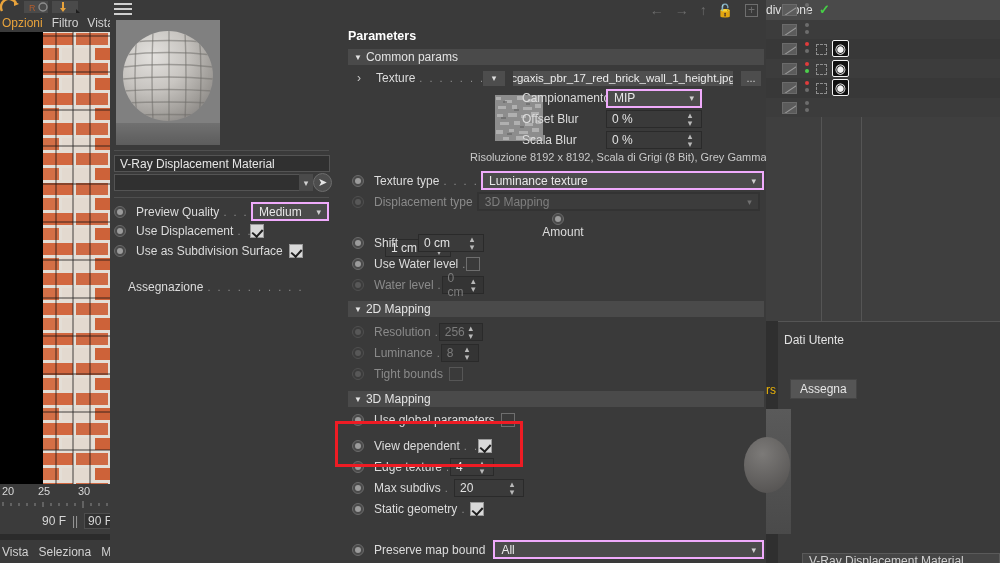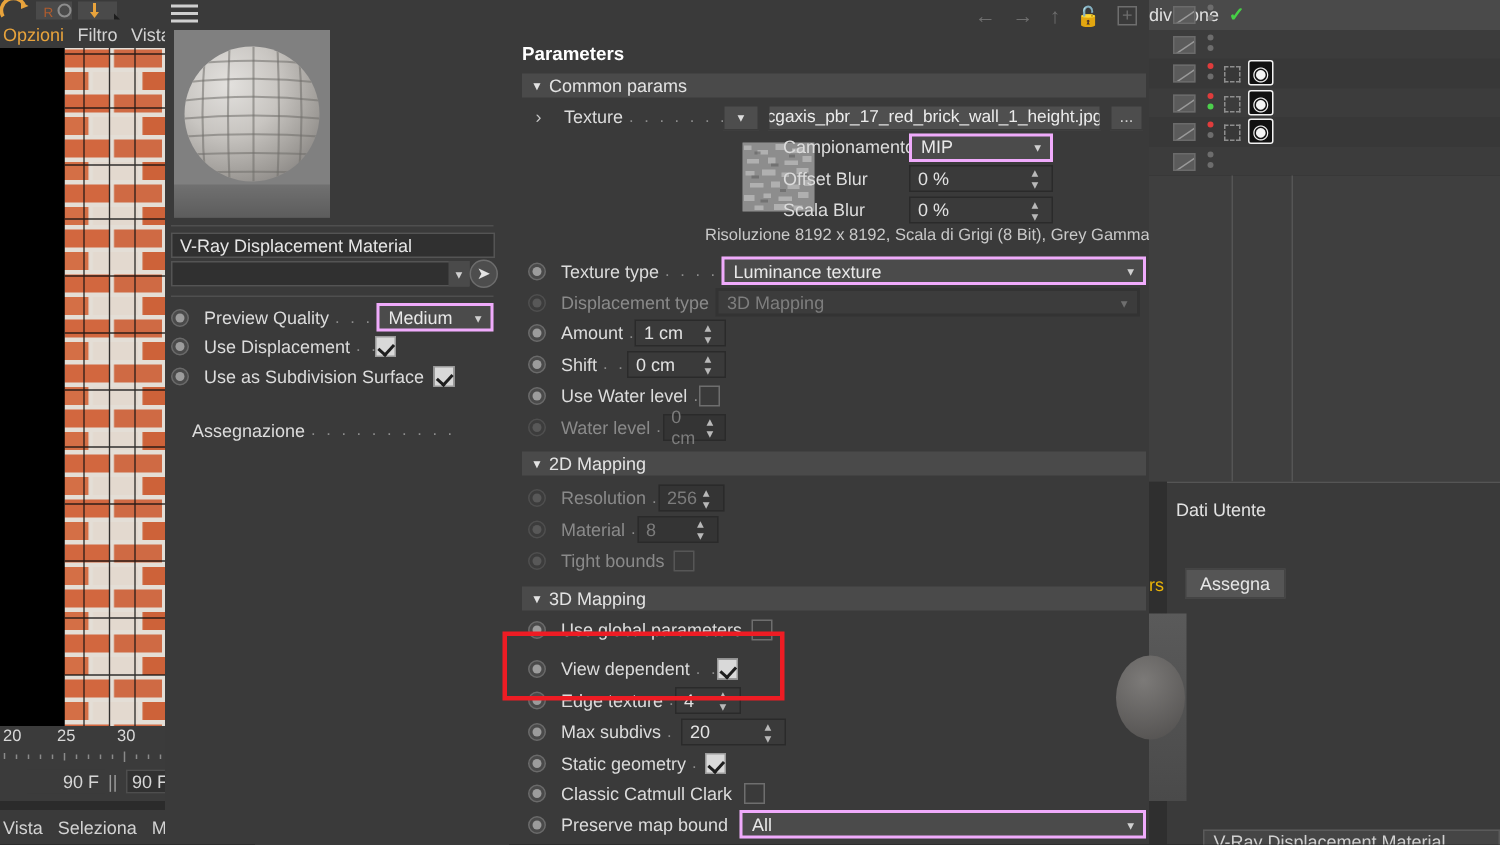--- a/index.html
+++ b/index.html
@@ -461,21 +461,21 @@
 
   <div class="abs row" style="left:352px;top:193px;width:412px;height:17px;">
     <div class="bullet dim"></div>
     <span class="lbl dim" style="margin-left:10px">Displacement type</span>
     <div class="combo dim" style="width:283px;margin-left:4px">
       <span>3D Mapping</span>
       <span class="caret dim">▾</span>
     </div>
   </div>
 
-  <div class="abs row" style="left:352px;top:213px;width:412px;height:17px;">
+  <div class="abs row" style="left:352px;top:213px;width:412px;height:17px;flex-direction:column;">
     <div class="bullet"></div>
     <span class="lbl" style="margin-left:10px">Amount</span>
     <span class="dots">. . . . . . . .</span>
     <div class="field" style="width:66px;margin-right:280px">
       <span>1 cm</span>
       <span class="spin">▴<br>▾</span>
     </div>
   </div>
 
   <div class="abs row" style="left:352px;top:234px;width:412px;height:17px;">
@@ -515,21 +515,21 @@
     <span class="lbl dim" style="margin-left:10px">Resolution</span>
     <span class="dots">. .</span>
     <div class="field dim" style="width:62px;margin-right:285px">
       <span>256</span>
       <span class="spin">▴<br>▾</span>
     </div>
   </div>
 
   <div class="abs row" style="left:352px;top:344px;width:412px;height:17px;">
     <div class="bullet dim"></div>
-    <span class="lbl dim" style="margin-left:10px">Material</span>
+    <span class="lbl dim" style="margin-left:10px">Luminance</span>
     <span class="dots">. . .</span>
     <div class="field dim" style="width:62px;margin-right:285px">
       <span>8</span>
       <span class="spin">▴<br>▾</span>
     </div>
   </div>
 
   <div class="abs row" style="left:352px;top:365px;width:412px;height:17px;">
     <div class="bullet dim"></div>
     <span class="lbl dim" style="margin-left:10px">Tight bounds</span>
@@ -574,25 +574,20 @@
     </div>
   </div>
 
   <div class="abs row" style="left:352px;top:500px;width:412px;height:17px;">
     <div class="bullet"></div>
     <span class="lbl" style="margin-left:10px">Static geometry</span>
     <span class="dots">. . . . . .</span>
     <div class="cb on" style="margin-right:280px"></div>
   </div>
 
-  <div class="abs row" style="left:352px;top:520px;width:412px;height:17px;">
-    <div class="bullet"></div>
-    <span class="lbl" style="margin-left:10px">Classic Catmull Clark</span>
-    <div class="cb off" style="margin-left:8px;margin-right:280px"></div>
-  </div>
 
   <div class="abs row" style="left:352px;top:541px;width:412px;height:17px;">
     <div class="bullet"></div>
     <span class="lbl" style="margin-left:10px">Preserve map bound</span>
     <div class="combo" style="width:271px;margin-left:8px">
       <span>All</span>
       <span class="caret">▾</span>
     </div>
   </div>
 

